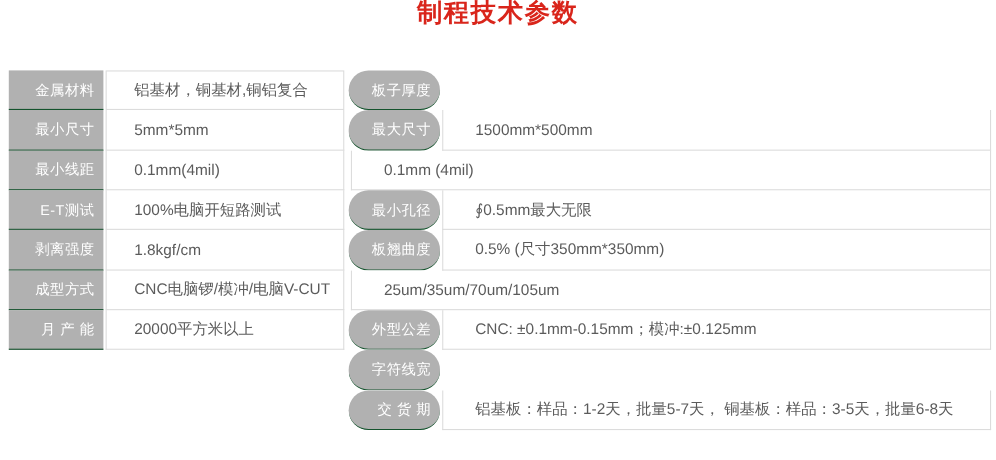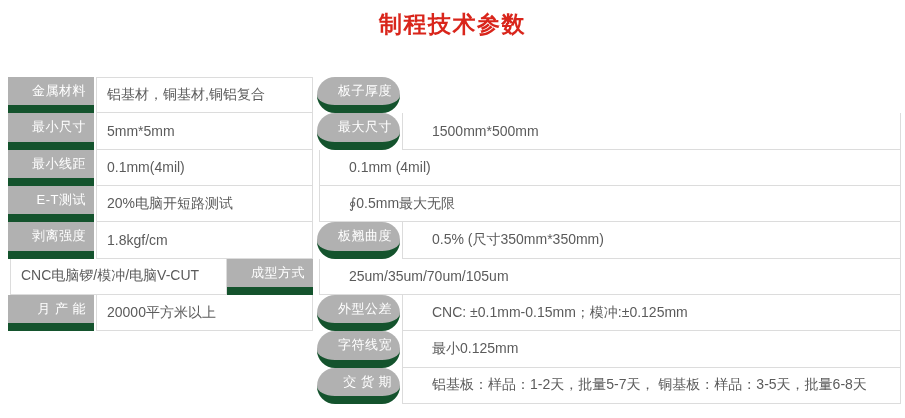--- a/index.html
+++ b/index.html
@@ -3,21 +3,20 @@
 <meta charset="utf-8">
 <style>
   * { margin: 0; padding: 0; box-sizing: border-box; }
   html, body {
     width: 905px; height: 418px;
     background: #ffffff;
     overflow: hidden;
     font-family: "Liberation Sans", "DejaVu Sans", sans-serif;
   }
   .title {
-    padding-top: 13px;
     text-align: center;
     color: #d9251b;
     font-size: 23px;
     line-height: 1;
     font-weight: bold;
     letter-spacing: 1.5px;
   }
   .tables {
     display: flex;
     margin: 41px 0 0 8px;
@@ -27,37 +26,37 @@
   .ptable-right { width: 584px; margin-left: 4px; }
   .row { display: flex; height: 36.33px; }
   .cell { display: flex; align-items: center; }
   .label {
     background: #b1b1b1;
     color: #ffffff;
     font-size: 13px;
     letter-spacing: 0.5px;
     justify-content: flex-end;
     padding-right: 8px;
-    border-bottom: 8px solid #14532d;
+    border-bottom: 1px solid #14532d;
     white-space: nowrap;
   }
   .ptable-left  .label { width: 86px; }
   .ptable-right .label { width: 83px; border-radius: 18px; }
   .value {
     flex: 1;
     margin-left: 2px;
     color: #5b5b5b;
     font-size: 14px;
     border: 1px solid #dcdcdc;
     border-top: none;
     white-space: nowrap;
     overflow: hidden;
   }
   .row:first-child .value { border-top: 1px solid #dcdcdc; }
-  .ptable-left  .value { padding-left: 10px; }
+  .ptable-left  .value { padding-left: 25px; }
   .ptable-right .value { padding-left: 29px; }
 </style>
 </head>
 <body>
 
 <div class="page">
   <h1 class="title">制程技术参数</h1>
 
   <div class="tables">
 
@@ -69,64 +68,64 @@
       <div class="row">
         <div class="cell label">最小尺寸</div>
         <div class="cell value">5mm*5mm</div>
       </div>
       <div class="row">
         <div class="cell label">最小线距</div>
         <div class="cell value">0.1mm(4mil)</div>
       </div>
       <div class="row">
         <div class="cell label">E-T测试</div>
-        <div class="cell value">20%电脑开短路测试</div>
+        <div class="cell value">100%电脑开短路测试</div>
       </div>
       <div class="row">
         <div class="cell label">剥离强度</div>
         <div class="cell value">1.8kgf/cm</div>
       </div>
       <div class="row">
+        <div class="cell label">成型方式</div>
         <div class="cell value">CNC电脑锣/模冲/电脑V-CUT</div>
-        <div class="cell label">成型方式</div>
       </div>
       <div class="row">
         <div class="cell label">月 产 能</div>
         <div class="cell value">20000平方米以上</div>
       </div>
     </div>
 
     <div class="ptable ptable-right">
       <div class="row">
         <div class="cell label">板子厚度</div>
       </div>
       <div class="row">
         <div class="cell label">最大尺寸</div>
         <div class="cell value">1500mm*500mm</div>
       </div>
       <div class="row">
         <div class="cell value">0.1mm (4mil)</div>
       </div>
       <div class="row">
+        <div class="cell label">最小孔径</div>
         <div class="cell value">∮0.5mm最大无限</div>
       </div>
       <div class="row">
         <div class="cell label">板翘曲度</div>
         <div class="cell value">0.5% (尺寸350mm*350mm)</div>
       </div>
       <div class="row">
         <div class="cell value">25um/35um/70um/105um</div>
       </div>
       <div class="row">
         <div class="cell label">外型公差</div>
         <div class="cell value">CNC: ±0.1mm-0.15mm；模冲:±0.125mm</div>
       </div>
       <div class="row">
         <div class="cell label">字符线宽</div>
-        <div class="cell value">最小0.125mm</div>
       </div>
       <div class="row">
         <div class="cell label">交 货 期</div>
         <div class="cell value">铝基板：样品：1-2天，批量5-7天， 铜基板：样品：3-5天，批量6-8天</div>
       </div>
     </div>
 
   </div>
 </div>
 

